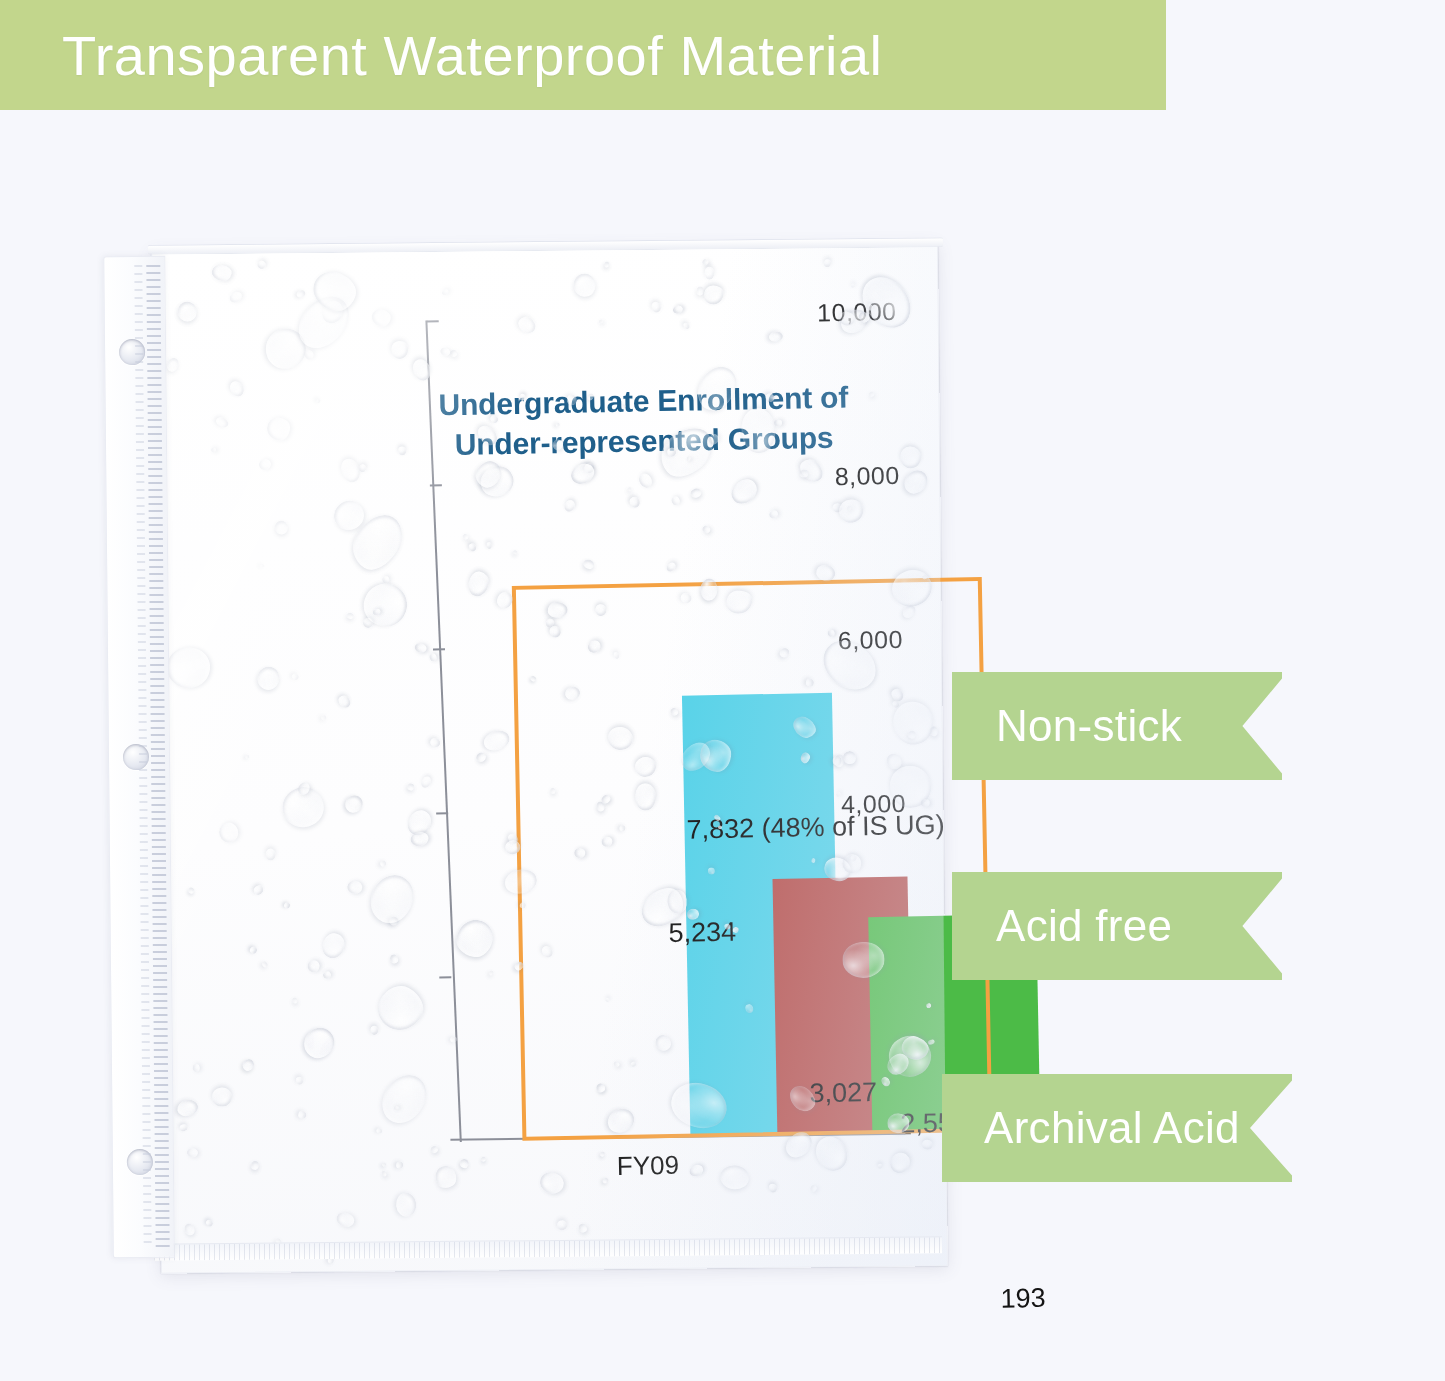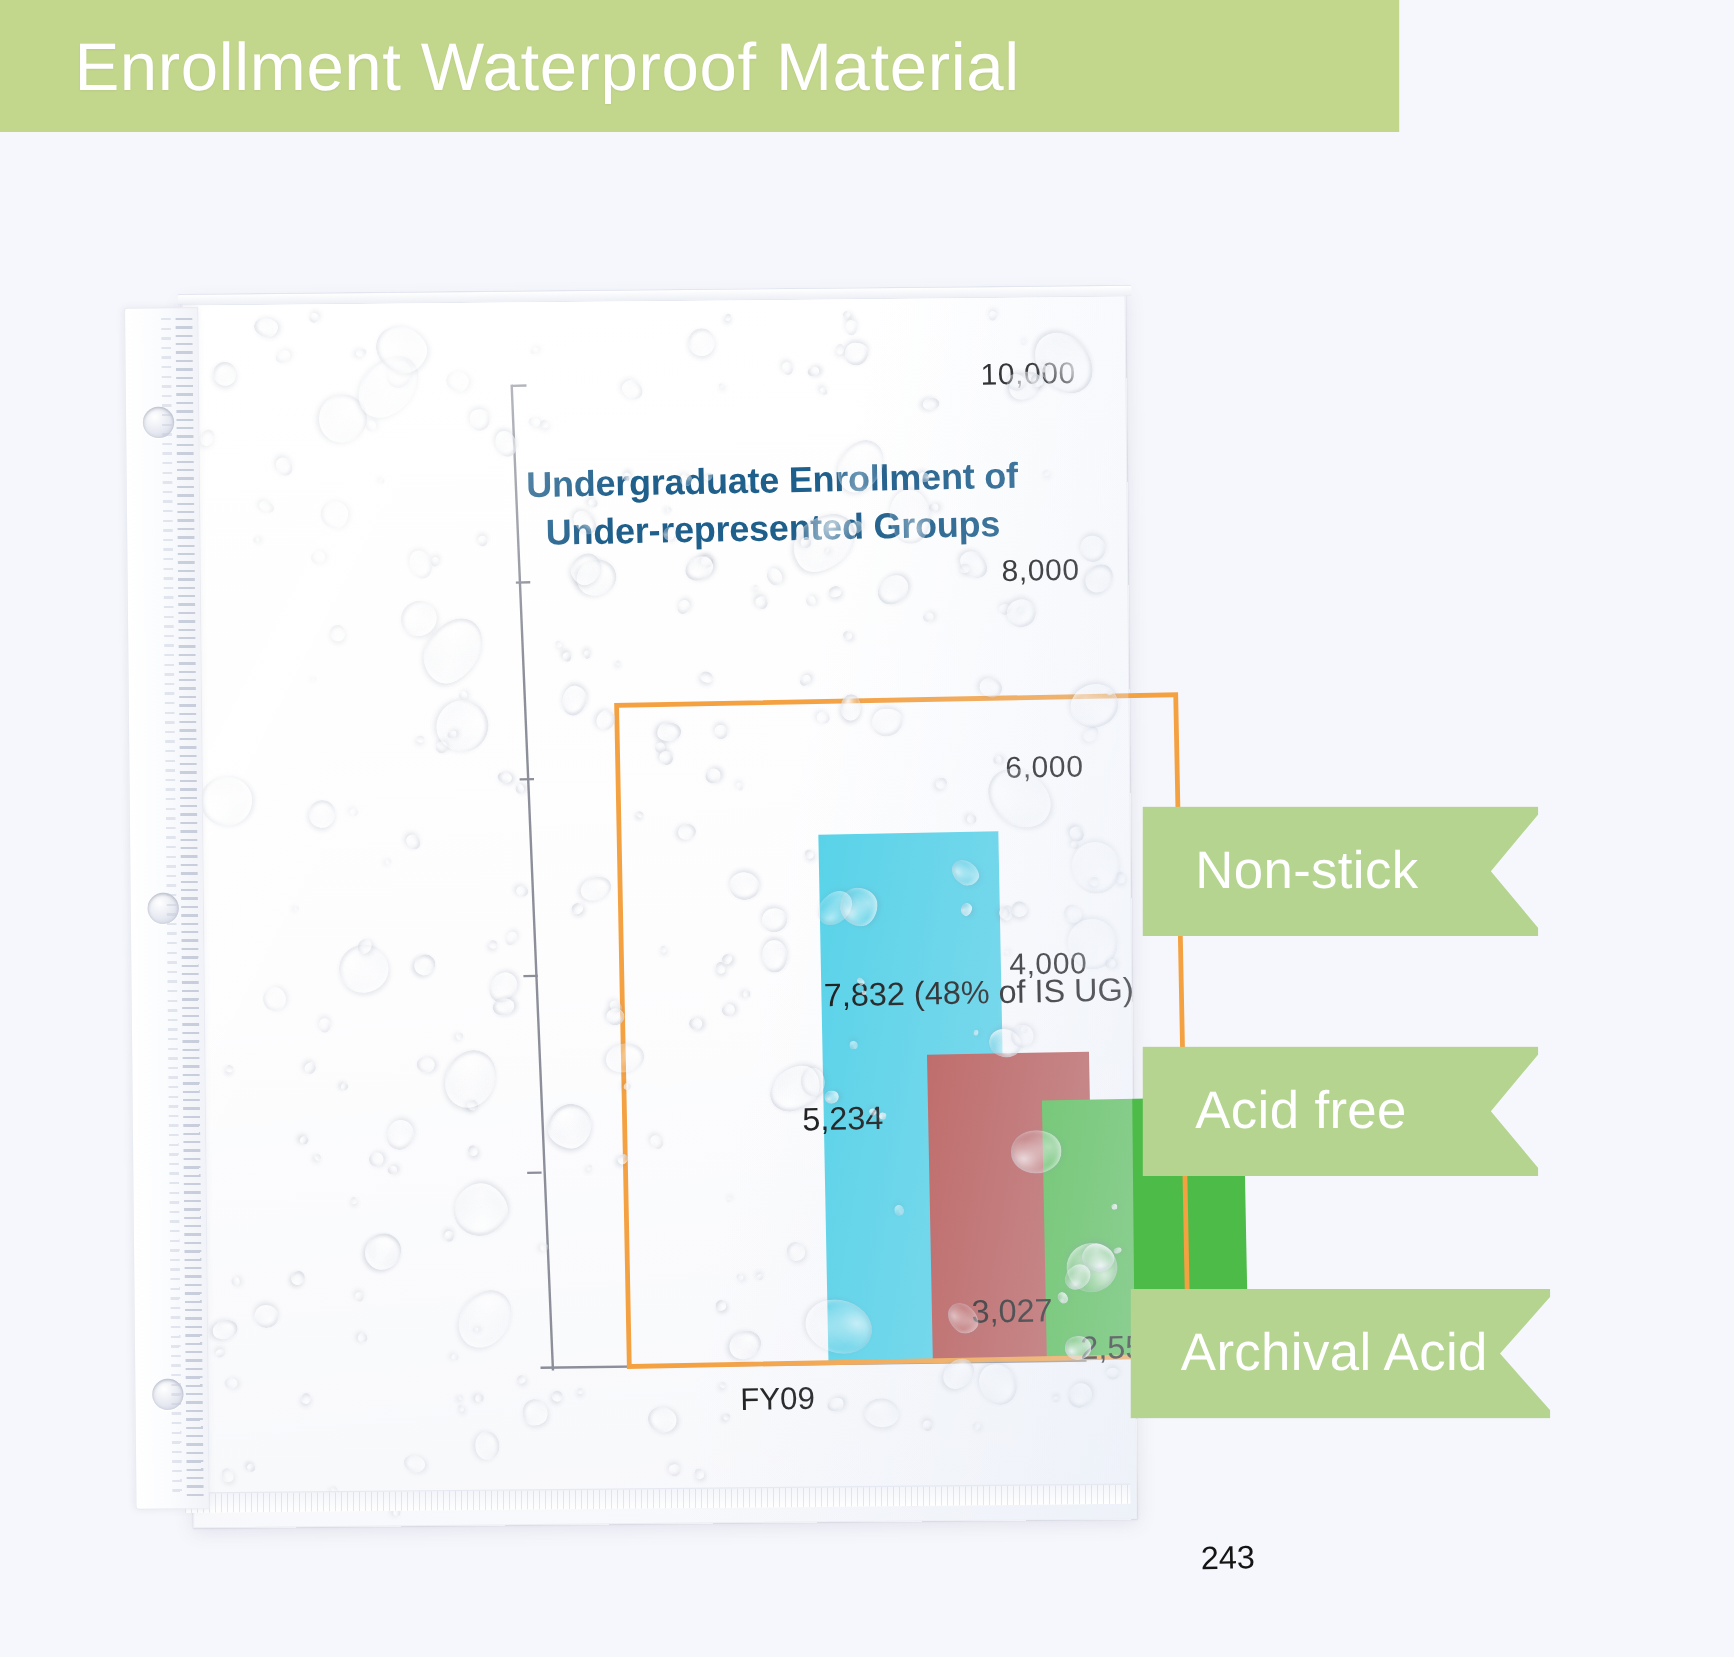--- a/index.html
+++ b/index.html
@@ -187,21 +187,21 @@
   }
   #ribbon-0{left:952px;top:672px;}
   #ribbon-1{left:952px;top:872px;}
   #ribbon-2{left:942px;top:1074px;width:350px;}
   #ribbon-0 .ribbon-text,#ribbon-1 .ribbon-text{padding-left:44px;}
 </style>
 </head>
 <body>
 
 <div id="top-banner">
-  <div id="top-banner-text">Enrollment Waterproof Material</div>
+  <div id="top-banner-text">Transparent Waterproof Material</div>
 </div>
 
 <div id="sheet-wrap">
 
   <div id="sheet-body">
 
     <div id="chart-page">
 
       <div id="chart-title">Undergraduate Enrollment of Under-represented Groups</div>
 
@@ -231,21 +231,21 @@
 
         <div id="orange-frame"></div>
 
         <div id="x-axis-label">FY09</div>
       </div>
 
       <div id="annotation-7832">7,832 (48% of IS UG)</div>
       <div class="bar-label" id="label-5234">5,234</div>
       <div class="bar-label" id="label-3027">3,027</div>
       <div class="bar-label" id="label-2557">2,557</div>
-      <div class="bar-label" id="label-193">243</div>
+      <div class="bar-label" id="label-193">193</div>
     </div>
 
     <div id="droplets">
         <div class="drop" style="width: 21.5px; height: 27.7px; left: 690.5px; top: 63.1px; transform: rotate(66deg); opacity: 0.87;"></div>
         <div class="drop" style="width: 7.9px; height: 9px; left: 585.5px; top: 758.6px; transform: rotate(169deg); opacity: 0.59;"></div>
         <div class="drop" style="width: 15px; height: 17.5px; left: 367.3px; top: 68.9px; transform: rotate(123deg); opacity: 0.58; border-radius: 52% 48% 44% 56% / 58% 46% 54% 42%;"></div>
         <div class="drop" style="width: 9.5px; height: 10.5px; left: 554.6px; top: 189.1px; transform: rotate(228deg); opacity: 0.57;"></div>
         <div class="drop" style="width: 5.3px; height: 7.2px; left: 769.2px; top: 795px; transform: rotate(251deg); opacity: 0.85;"></div>
         <div class="drop" style="width: 7.2px; height: 7.5px; left: 514.4px; top: 462.3px; transform: rotate(328deg); opacity: 0.89;"></div>
         <div class="drop" style="width: 10.8px; height: 11.6px; left: 439.5px; top: 357.8px; transform: rotate(172deg); opacity: 0.79;"></div>

